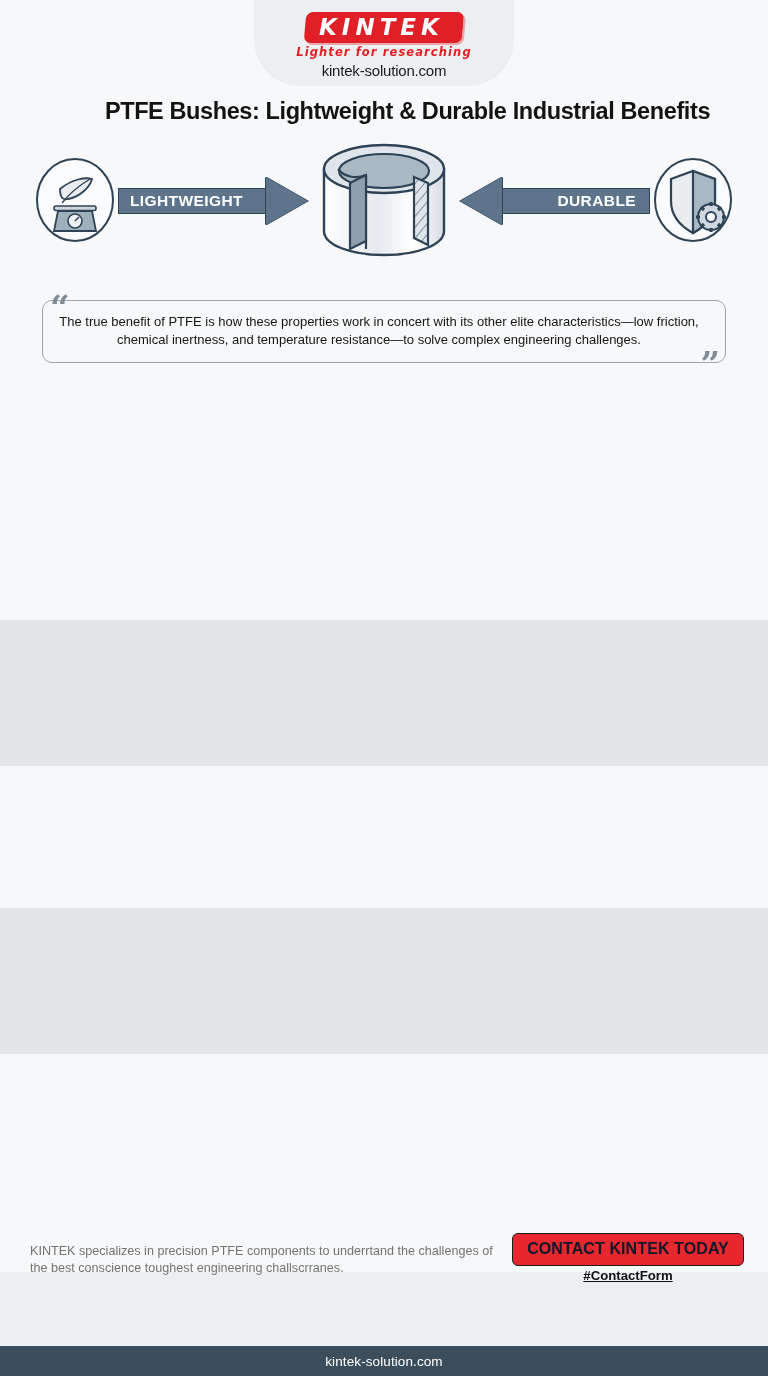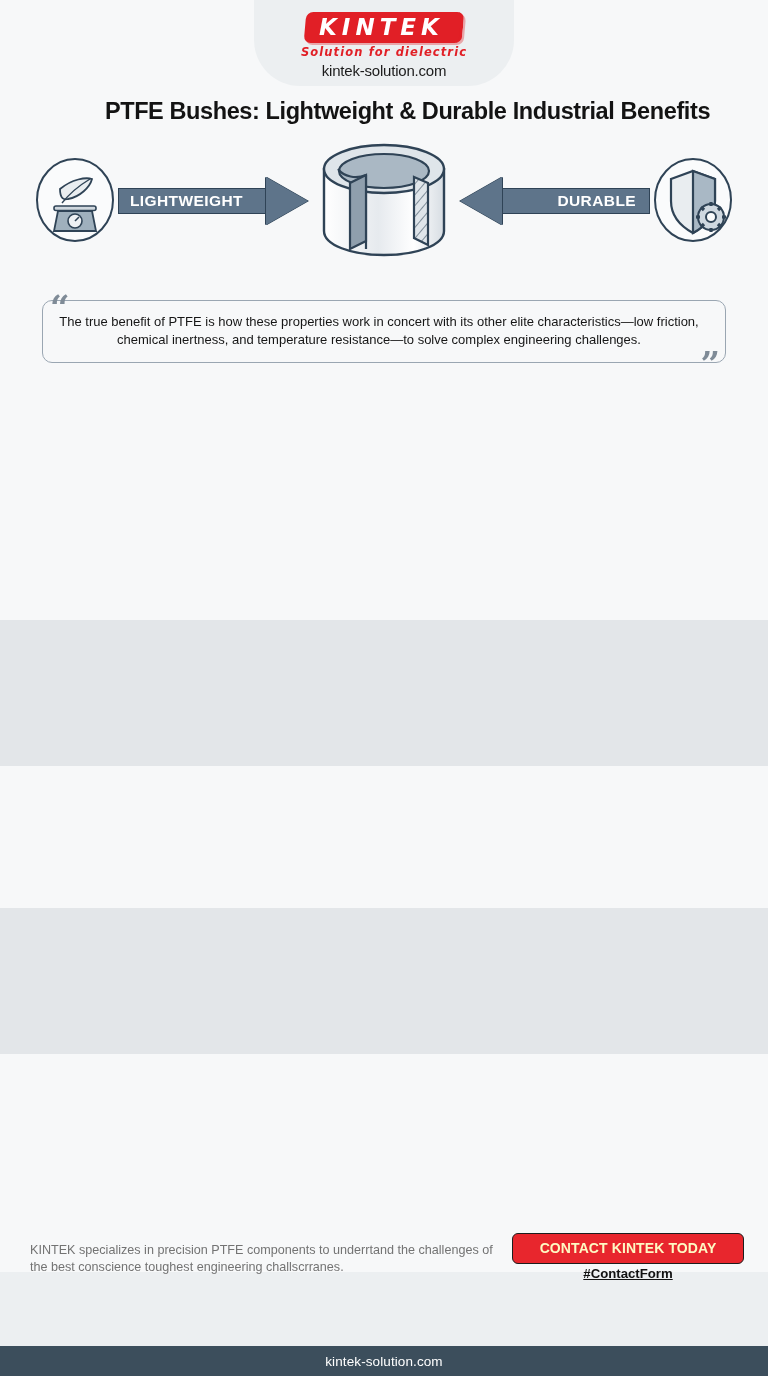--- a/index.html
+++ b/index.html
@@ -175,23 +175,23 @@
   table.summary td:last-child { border-right: none; }
   table.summary td.prop { font-weight: bold; width: 200px; }
 
   
   .cta { position: relative; display: flex; align-items: center; padding: 12px 24px 10px 30px; }
   .cta-left { flex: 1 1 auto; }
   .cta-head { font-size: 14.2px; font-weight: bold; color: #101010; letter-spacing: -0.1px; }
   .cta-body { font-size: 12.6px; color: #737373; line-height: 1.34; margin-top: 3px; }
   .cta-right { flex: 0 0 auto; text-align: center; width: 232px; }
   .cta-btn {
-    display: block; width: 100%; background: #e8262d; color: #fef9c3;
+    display: block; width: 100%; background: #e8262d; color: #0f172a;
     border: 1.6px solid #1d1d1d; border-radius: 6px;
-    font-size: 14px; font-weight: bold; padding: 6px 6px 7px 6px; letter-spacing: .1px;
+    font-size: 16px; font-weight: bold; padding: 6px 6px 7px 6px; letter-spacing: .1px;
     cursor: pointer;
   }
   .cta-link {
     display: inline-block; font-size: 13.2px; font-weight: bold;
     color: #111; text-decoration: underline;
   }
 
   .footer {
     position: absolute; left: 0; bottom: 0; width: 768px; height: 30px;
     background: #3c4e5c; color: #fff; font-size: 13.5px;
@@ -209,21 +209,21 @@
   <div class="band gray" style="top:908px;height:146px"></div>
   <div class="band white" style="top:1054px;height:218px"></div>
   <div class="band" style="top:1272px;height:74px;background:#eceff1"></div>
 
   <div class="header">
     <div class="header-bg"></div>
     <div class="logo-wrap">
       <div class="logo-badge">
         <span>KINTEK</span>
       </div>
-      <div class="logo-tag">Solution for dielectric</div>
+      <div class="logo-tag">Lighter for researching</div>
       <div class="logo-url">kintek-solution.com</div>
     </div>
   </div>
 
   <h1 class="main-title">PTFE Bushes: Lightweight &amp; Durable Industrial Benefits</h1>
 
   <div class="hero">
 
     <div class="hero-icon left">
       <svg width="82" height="86" viewBox="0 0 82 86">

